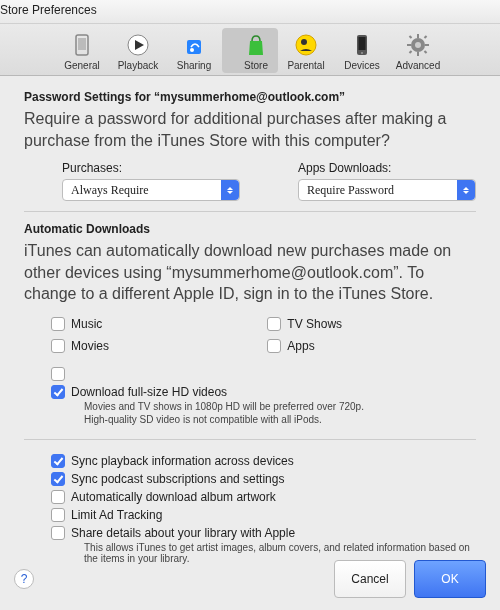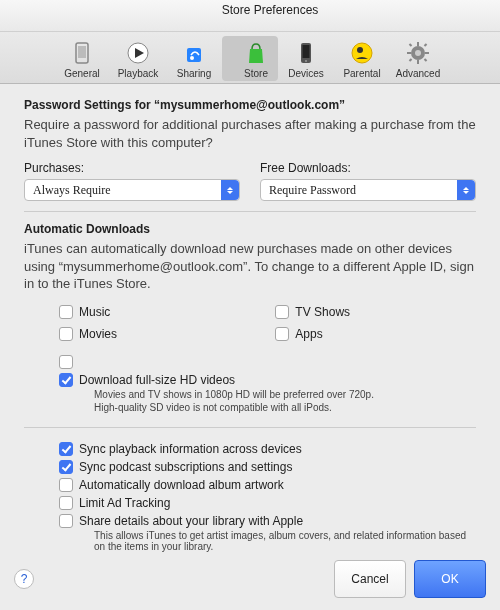--- a/index.html
+++ b/index.html
@@ -8,27 +8,26 @@
     padding: 0;
     font-family: -apple-system, "Helvetica Neue", Arial, sans-serif;
     font-size: 11px;
     background: #ececec;
     width: 500px;
     height: 610px;
     overflow: hidden;
     color: #222;
   }
   .titlebar {
-    height: 32px;
+    height: 24px;
     line-height: 20px;
-    text-align: center;
+    text-align: left;
     font-size: 12px;
     background: linear-gradient(#f7f7f7, #e9e9e9);
     border-bottom: 1px solid #d0d0d0;
-    padding-left: 40px;
   }
   .toolbar {
     display: flex;
     justify-content: center;
     padding: 4px 0 2px 0;
     background: linear-gradient(#eaeaea, #dcdcdc);
     border-bottom: 1px solid #b8b8b8;
   }
   .toolbar-item {
     width: 56px;
@@ -58,30 +57,30 @@
   .section + .section {
     border-top: 1px solid #cccccc;
     padding-top: 10px;
   }
   .heading {
     font-size: 12px;
     font-weight: 600;
     margin-bottom: 4px;
   }
   .desc {
-    font-size: 13px;
+    font-size: 16px;
     color: #444;
     line-height: 1.35;
   }
   .row2 {
     display: flex;
     gap: 20px;
     margin-top: 10px;
   }
-  .col { flex: 1; }
+  .col { flex: 1; margin-left: 38px; }
   .select {
     width: 100%;
     height: 22px;
     background: #fff;
     border: 1px solid #bdbdbd;
     border-radius: 4px;
     display: flex;
     align-items: center;
     justify-content: space-between;
     padding: 0 0 0 8px;
@@ -105,21 +104,21 @@
     width: 0; height: 0;
     border-left: 3px solid transparent;
     border-right: 3px solid transparent;
   }
   .select .cap::before { border-bottom: 3px solid #fff; }
   .select .cap::after  { border-top: 3px solid #fff; }
   .check {
     display: flex;
     align-items: flex-start;
     gap: 6px;
-    margin: 4px 8px;
+    margin: 4px 0;
     font-size: 12px;
     padding-left: 27px;
   }
   .check .box {
     width: 14px; height: 14px;
     border: 1px solid #a5a5a5;
     border-radius: 3px;
     background: #fff;
     position: relative;
     flex: none;
@@ -140,21 +139,21 @@
   }
   .grid2 {
     display: grid;
     grid-template-columns: 1fr 1.2fr;
     column-gap: 20px;
     margin-top: 6px;
   }
   .subdesc {
     font-size: 10px;
     color: #444;
-    margin-left: 22px;
+    margin-left: 12px;
     margin-top: -2px;
     margin-bottom: 4px;
     padding-left: 48px;
   }
   .footer {
     position: absolute;
     bottom: 0; left: 0; right: 0;
     padding: 10px 14px 12px 14px;
     display: flex;
     align-items: center;
@@ -223,36 +222,36 @@
       <svg width="24" height="24">
           <path d="M6 8 L18 8 L19 22 L5 22 Z" fill="#3bbf3b"></path>
           <path d="M8 8 q0 -5 4 -5 q4 0 4 5" fill="none" stroke="#2a8a2a" stroke-width="1.5"></path>
         </svg>
     </div>
     <span class="lbl">Store</span>
   </div>
   <div class="toolbar-item">
     <div class="iconwrap">
       <svg width="24" height="24">
+          <circle cx="12" cy="12" r="10" fill="#ffd800" stroke="#d4a300"></circle>
+          <circle cx="10" cy="9" r="3" fill="#333"></circle>
+          <path d="M6 18 q6 -4 12 0" fill="#333"></path>
+        </svg>
+    </div>
+    <span class="lbl">Parental</span>
+  </div>
+  <div class="toolbar-item">
+    <div class="iconwrap">
+      <svg width="24" height="24">
           <rect x="7" y="2" width="10" height="20" rx="2" fill="#555"></rect>
           <rect x="8.5" y="4" width="7" height="13" fill="#222"></rect>
           <circle cx="12" cy="20" r="1" fill="#999"></circle>
         </svg>
     </div>
     <span class="lbl">Devices</span>
-  </div>
-  <div class="toolbar-item">
-    <div class="iconwrap">
-      <svg width="24" height="24">
-          <circle cx="12" cy="12" r="10" fill="#ffd800" stroke="#d4a300"></circle>
-          <circle cx="10" cy="9" r="3" fill="#333"></circle>
-          <path d="M6 18 q6 -4 12 0" fill="#333"></path>
-        </svg>
-    </div>
-    <span class="lbl">Parental</span>
   </div>
   <div class="toolbar-item">
     <div class="iconwrap">
       <svg width="24" height="24">
           <circle cx="12" cy="12" r="7" fill="#888"></circle>
           <circle cx="12" cy="12" r="3" fill="#ccc"></circle>
           <g fill="#888">
             <rect x="11" y="1" width="2" height="4"></rect>
             <rect x="11" y="19" width="2" height="4"></rect>
             <rect x="1" y="11" width="4" height="2"></rect>
@@ -275,21 +274,21 @@
     <div class="desc">Require a password for additional purchases after making a purchase from the iTunes Store with this computer?</div>
     <div class="row2">
       <div class="col">
         <div style="font-size:12px;">Purchases:</div>
         <div class="select">
           <span>Always Require</span>
           <div class="cap"></div>
         </div>
       </div>
       <div class="col">
-        <div style="font-size:12px;">Free Downloads:</div>
+        <div style="font-size:12px;">Apps Downloads:</div>
         <div class="select">
           <span>Require Password</span>
           <div class="cap"></div>
         </div>
       </div>
     </div>
   </div>
 
   <div class="section">
     <div class="heading">Automatic Downloads</div>

